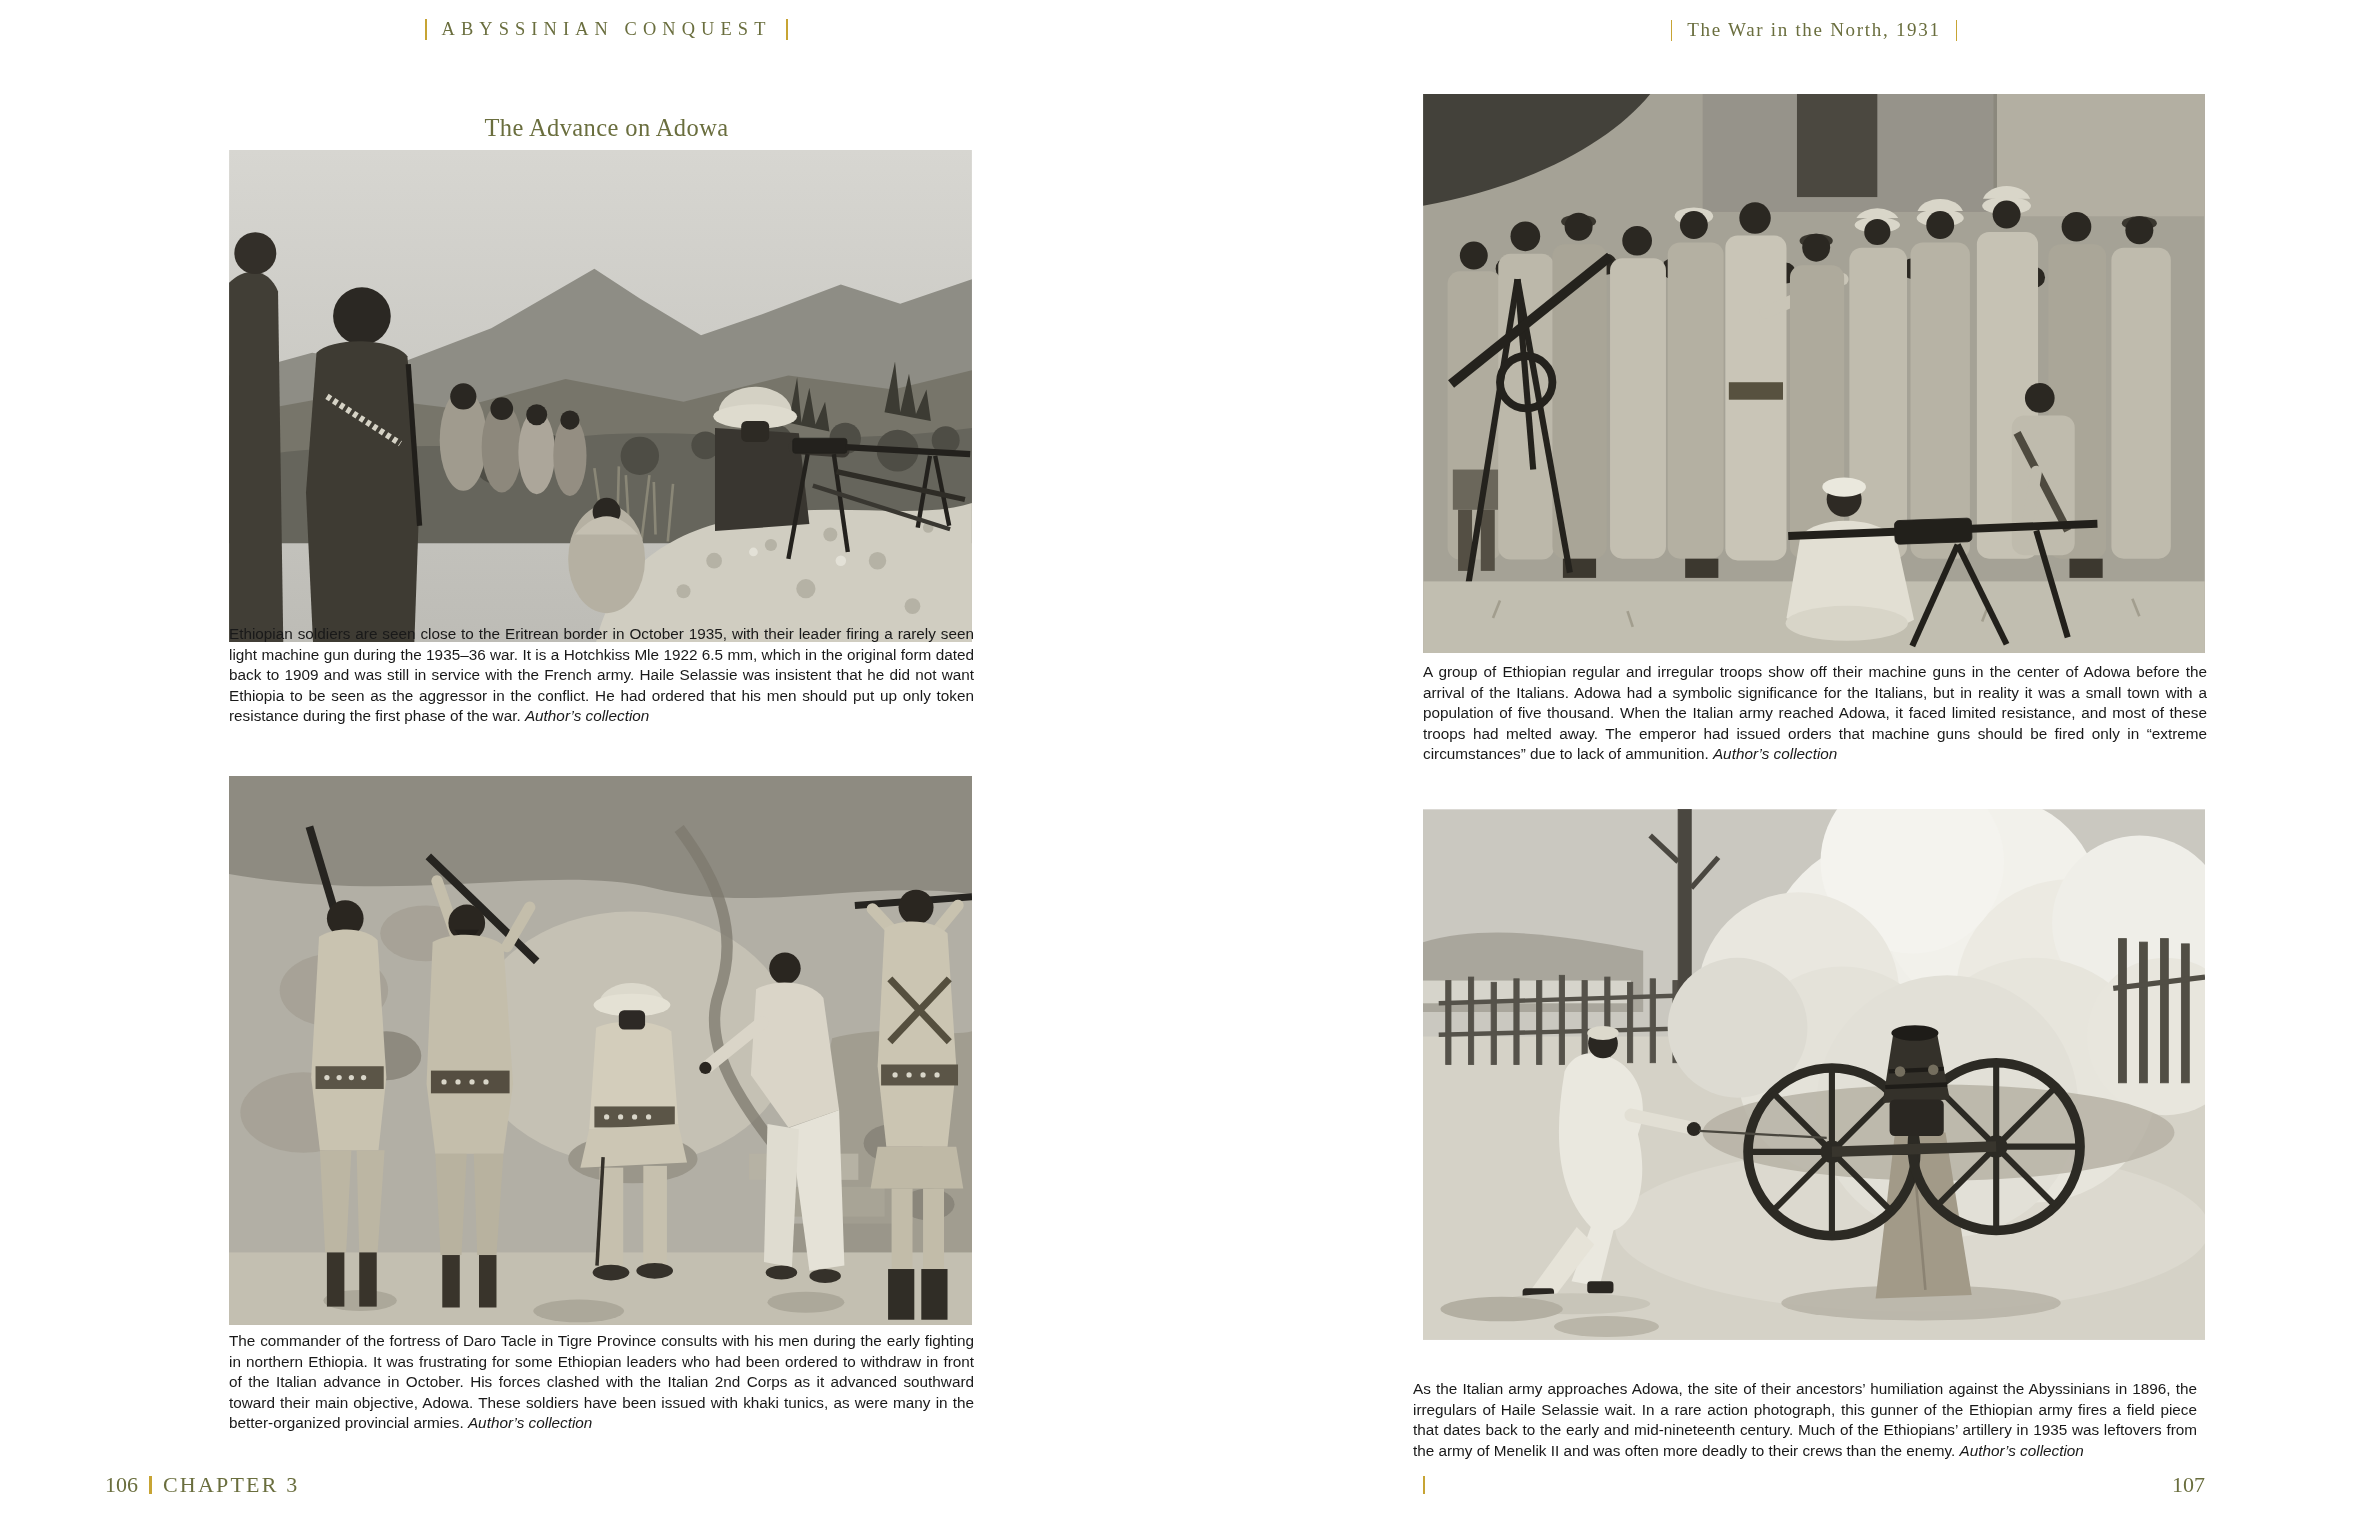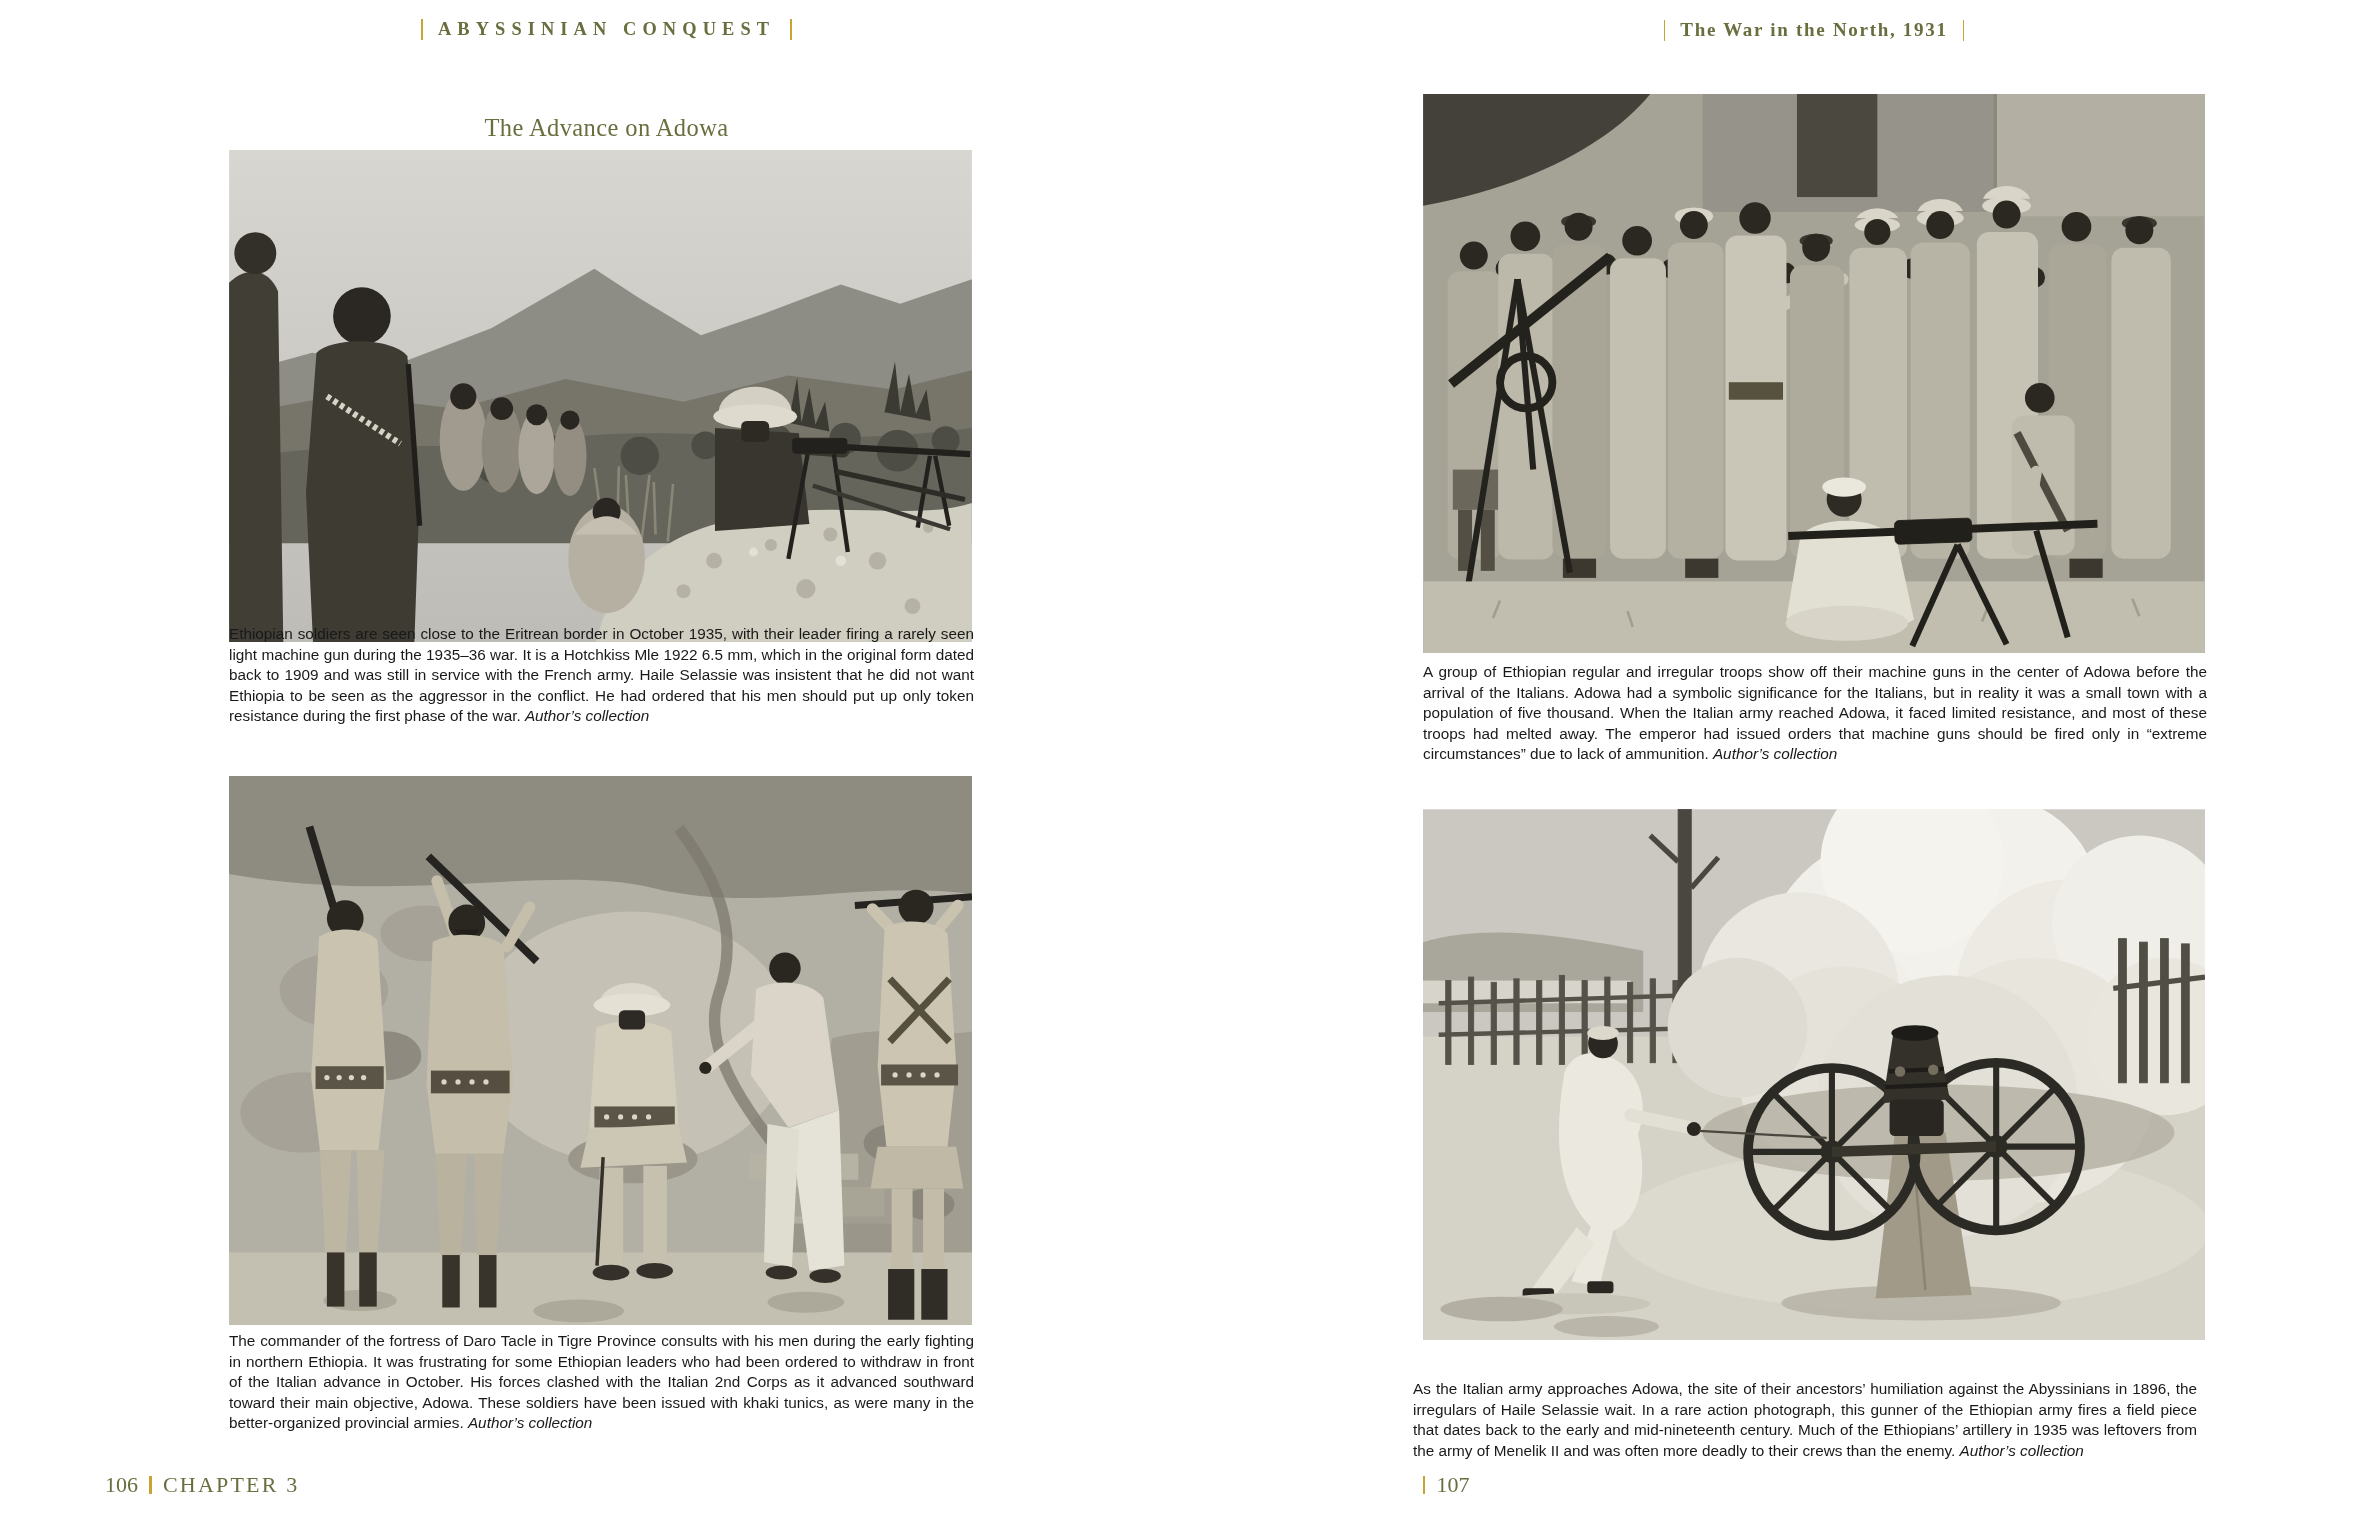--- a/index.html
+++ b/index.html
@@ -3,42 +3,42 @@
 <meta charset="utf-8">
 <style>
   :root{
     --olive:#6a6e3e; --gold:#c7a434; --sage:#a8ab8b; --ink:#191919; --page:#ffffff;
   }
   html,body{margin:0;padding:0;background:#fff;}
   .spread{position:relative;width:2377px;height:1538px;background:var(--page);overflow:hidden;}
   .abs{position:absolute;}
 
   .running-head{display:flex;align-items:center;justify-content:center;gap:15px;
-    font-family:"Liberation Serif",serif;color:var(--olive);font-weight:bold;}
+    font-family:"Liberation Serif",serif;color:var(--olive);}
   .running-head .rh-text{font-size:18.4px;letter-spacing:6.1px;white-space:nowrap;}
   .running-head.right-style .rh-text{font-size:19px;letter-spacing:1.7px;}
   .vbar{display:inline-block;width:1.7px;height:21px;background:var(--gold);}
 
   .title-row{display:flex;align-items:center;gap:15.7px;}
   .title-row .rule{flex:1;height:1.7px;background:var(--sage);}
   .title-text{font-family:"Liberation Serif",serif;font-size:24.5px;letter-spacing:0.4px;
     color:var(--olive);white-space:nowrap;}
 
   figure{margin:0;}
   .photo svg{display:block;width:100%;height:100%;}
 
   .caption{font-family:"Liberation Sans",sans-serif;font-size:15.3px;line-height:20.6px;
     color:var(--ink);text-align:justify;margin:0;}
   .caption em{font-style:italic;}
 
   .folio{display:flex;align-items:center;gap:11.4px;font-family:"Liberation Serif",serif;
     font-size:22px;color:var(--olive);}
   .folio .vbar{height:18.4px;width:2.2px;}
   .folio .chapter{letter-spacing:2.2px;}
-  .folio.right{justify-content:flex-start;}
+  .folio.right{justify-content:space-between;}
 </style>
 </head>
 <body>
 
 <div class="spread">
 
   <div class="abs" style="left:0;top:0;width:1189px;height:1538px;">
 
     <div class="running-head abs" style="left:105px;top:19px;width:1003px;">
       <span class="vbar"></span>

